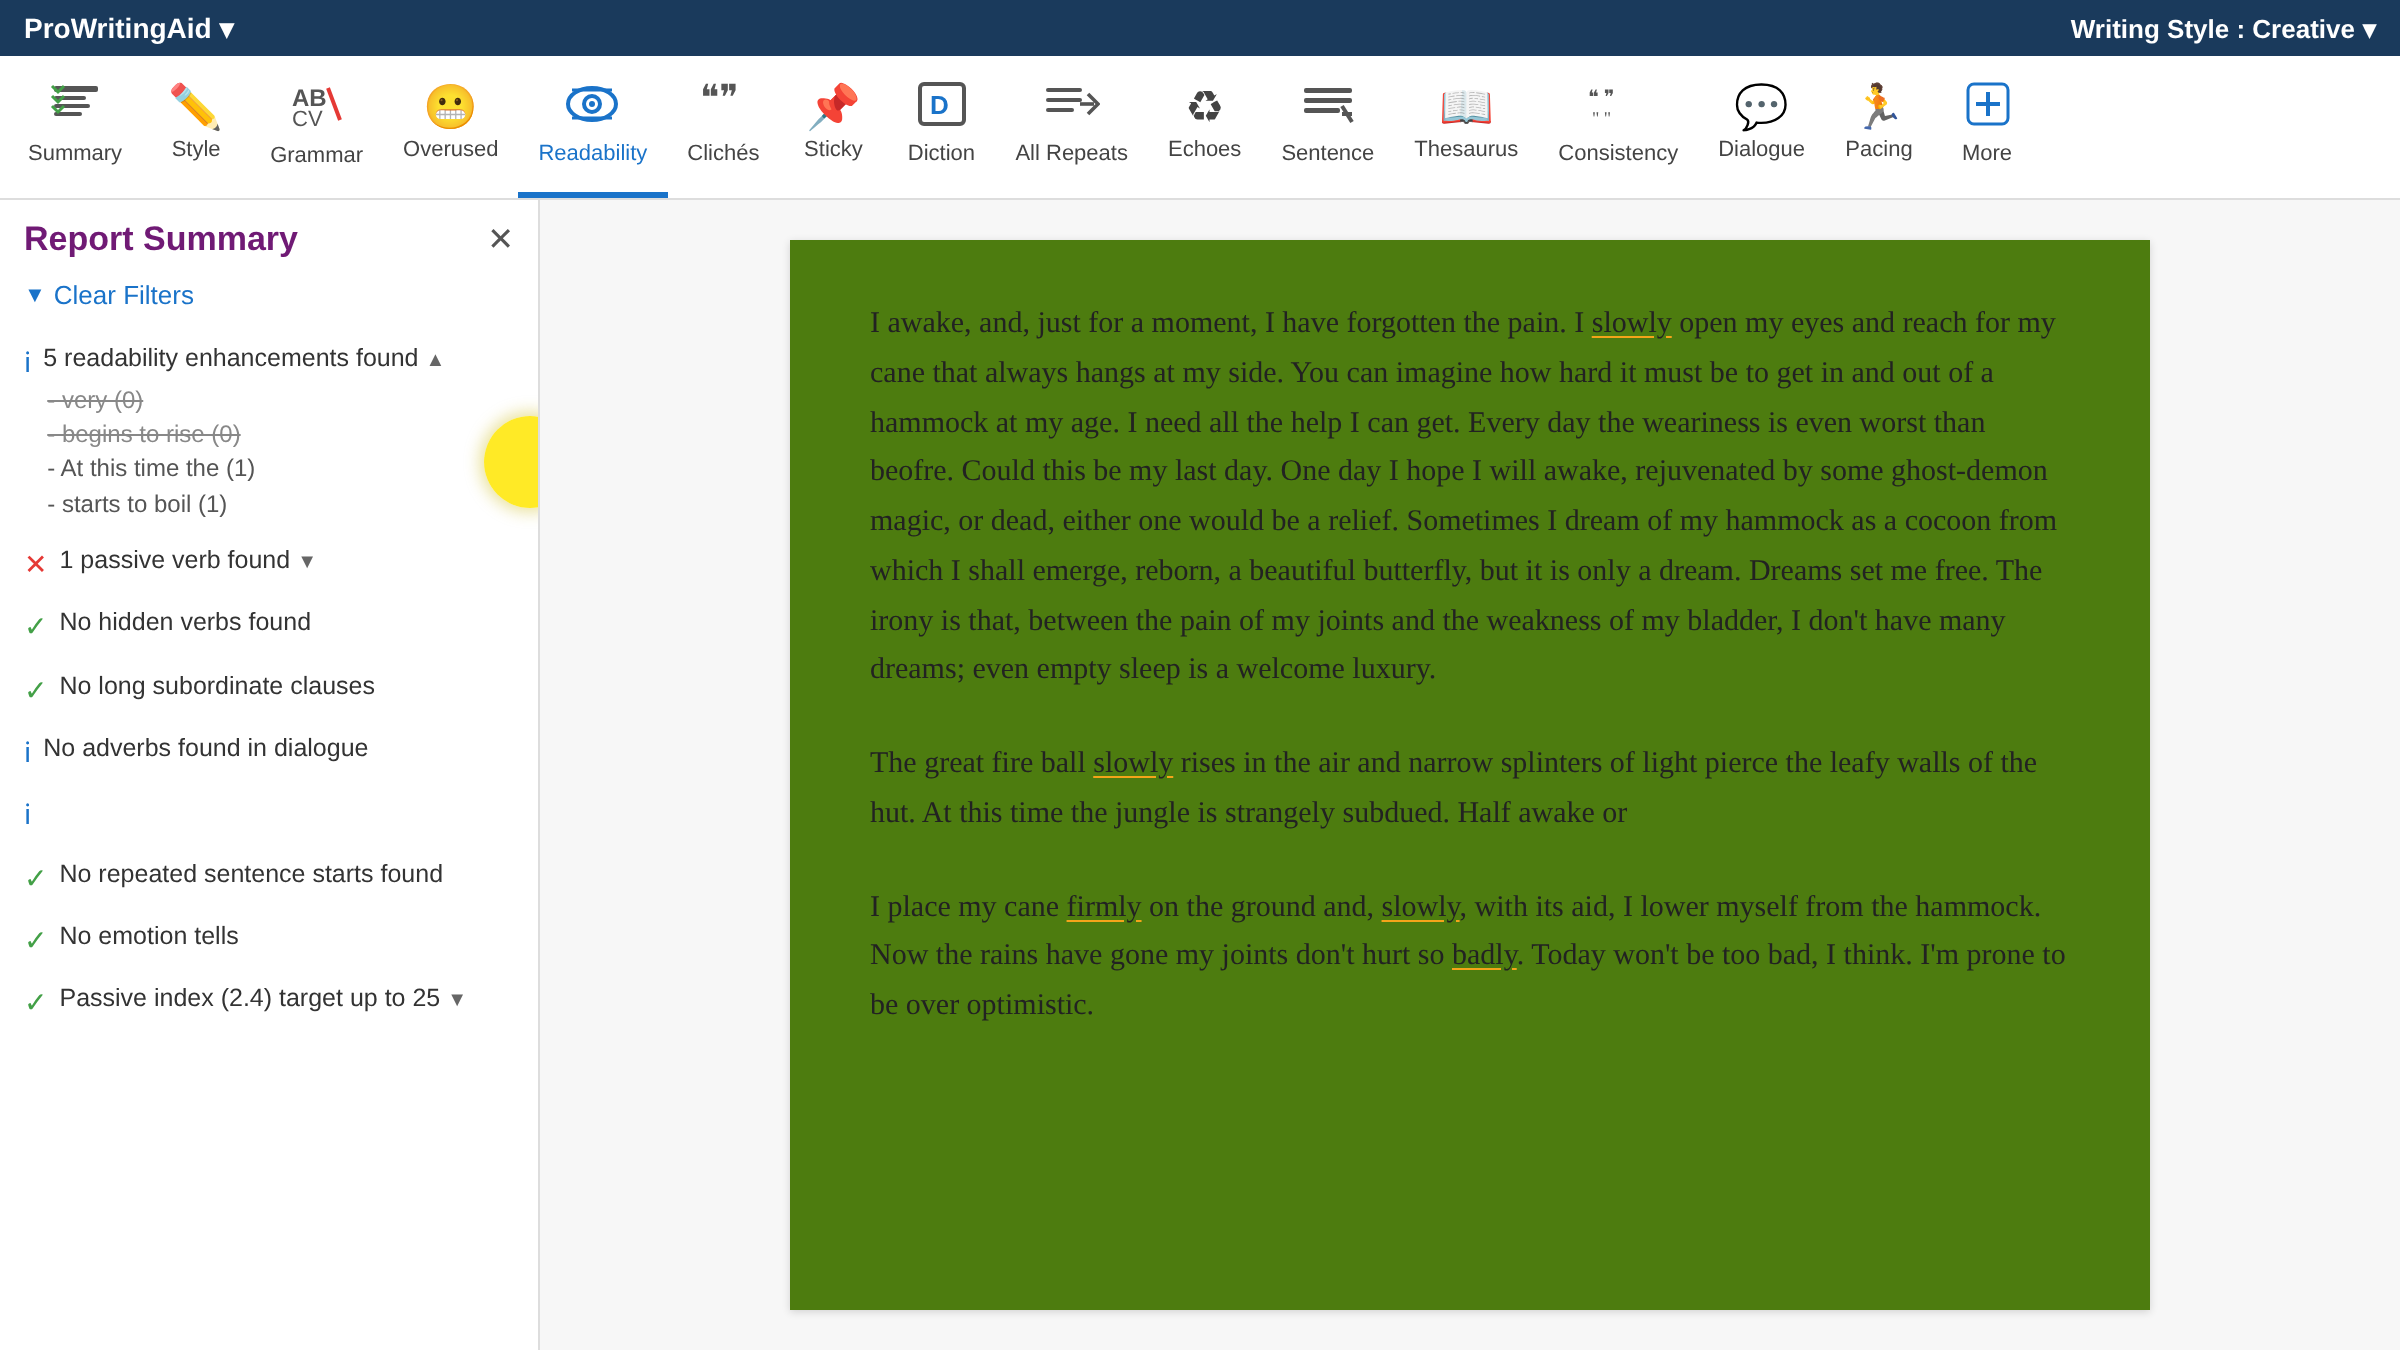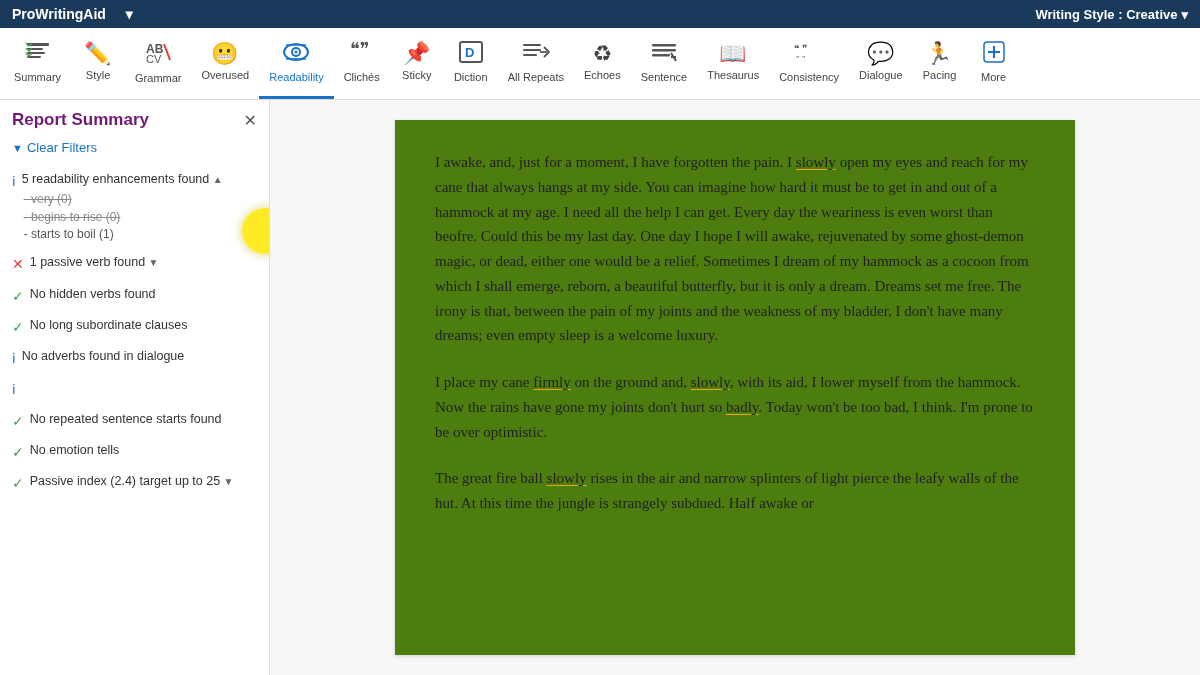--- a/index.html
+++ b/index.html
@@ -9,21 +9,21 @@
     #topbar {
       background: #1a3a5c;
       height: 28px;
       display: flex;
       align-items: center;
       padding: 0 12px;
       color: white;
       font-size: 14px;
       font-weight: 600;
     }
-    #topbar .app-name { display: flex; align-items: center; gap: 20px; }
+    #topbar .app-name { display: flex; align-items: center; gap: 4px; }
     #topbar .writing-style { margin-left: auto; display: flex; align-items: center; gap: 4px; font-size: 13px; }
 
     
     #toolbar {
       background: #ffffff;
       border-bottom: 1px solid #ddd;
       display: flex;
       align-items: stretch;
       height: 72px;
       padding: 0 4px;
@@ -331,20 +331,21 @@
     </div>
 
     <div class="report-item with-icon">
       <span class="report-icon icon-info">ℹ</span>
       <div>
         <span>5 readability enhancements found </span>
         <span class="dropdown-arrow">▲</span>
         <div class="sub-items">
           <div><span class="strikethrough">- very (0)</span></div>
           <div><span class="strikethrough">- begins to rise (0)</span></div>
+          <div>- At this time the (1)</div>
           <div>- starts to boil (1)</div>
         </div>
       </div>
     </div>
 
     <div class="report-item with-icon">
       <span class="report-icon icon-error">✕</span>
       <div>
         <span>1 passive verb found </span>
         <span class="dropdown-arrow">▼</span>
@@ -391,22 +392,22 @@
   </div>
 
   <div id="content">
     <div id="doc-area">
 
       <p>
         I awake, and, just for a moment, I have forgotten the pain. I <span class="underline-adverb">slowly</span> open my eyes and reach for my cane that always hangs at my side. You can imagine how hard it must be to get in and out of a hammock at my age. I need all the help I can get. Every day the weariness is even worst than beofre. Could this be my last day. One day I hope I will awake, rejuvenated by some ghost-demon magic, or dead, either one would be a relief. Sometimes I dream of my hammock as a cocoon from which I shall emerge, reborn, a beautiful butterfly, but it is only a dream. Dreams set me free. The irony is that, between the pain of my joints and the weakness of my bladder, I don't have many dreams; even empty sleep is a welcome luxury.
       </p>
 
       <p>
+        The great fire ball <span class="underline-adverb">slowly</span> rises in the air and narrow splinters of light pierce the leafy walls of the hut. At this time the jungle is strangely subdued. Half awake or
+      </p>
+
+      <p>
         I place my cane <span class="underline-adverb">firmly</span> on the ground and, <span class="underline-adverb">slowly</span>, with its aid, I lower myself from the hammock. Now the rains have gone my joints don't hurt so <span class="underline-adverb">badly</span>. Today won't be too bad, I think. I'm prone to be over optimistic.
       </p>
-
-      <p>
-        The great fire ball <span class="underline-adverb">slowly</span> rises in the air and narrow splinters of light pierce the leafy walls of the hut. At this time the jungle is strangely subdued. Half awake or
-      </p>
     </div>
   </div>
 
 </div>
 
 </body></html>

